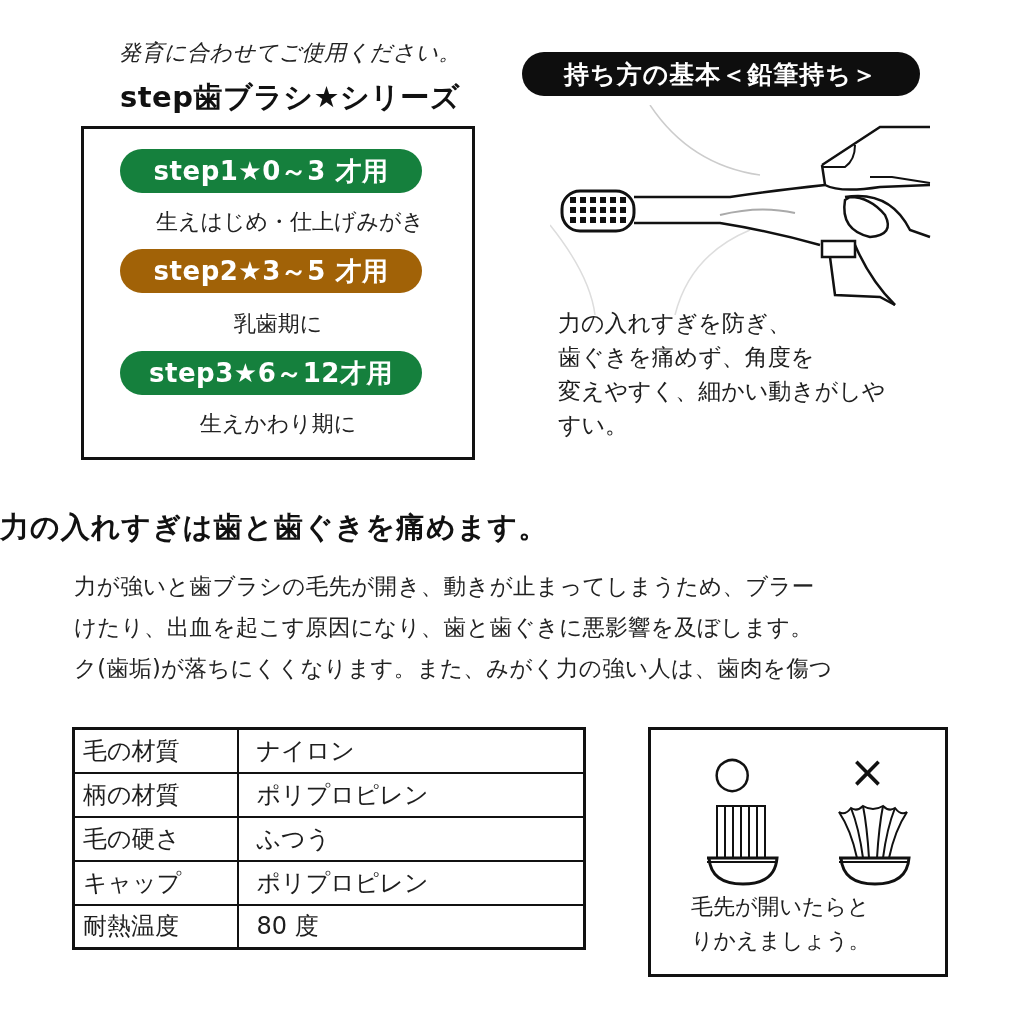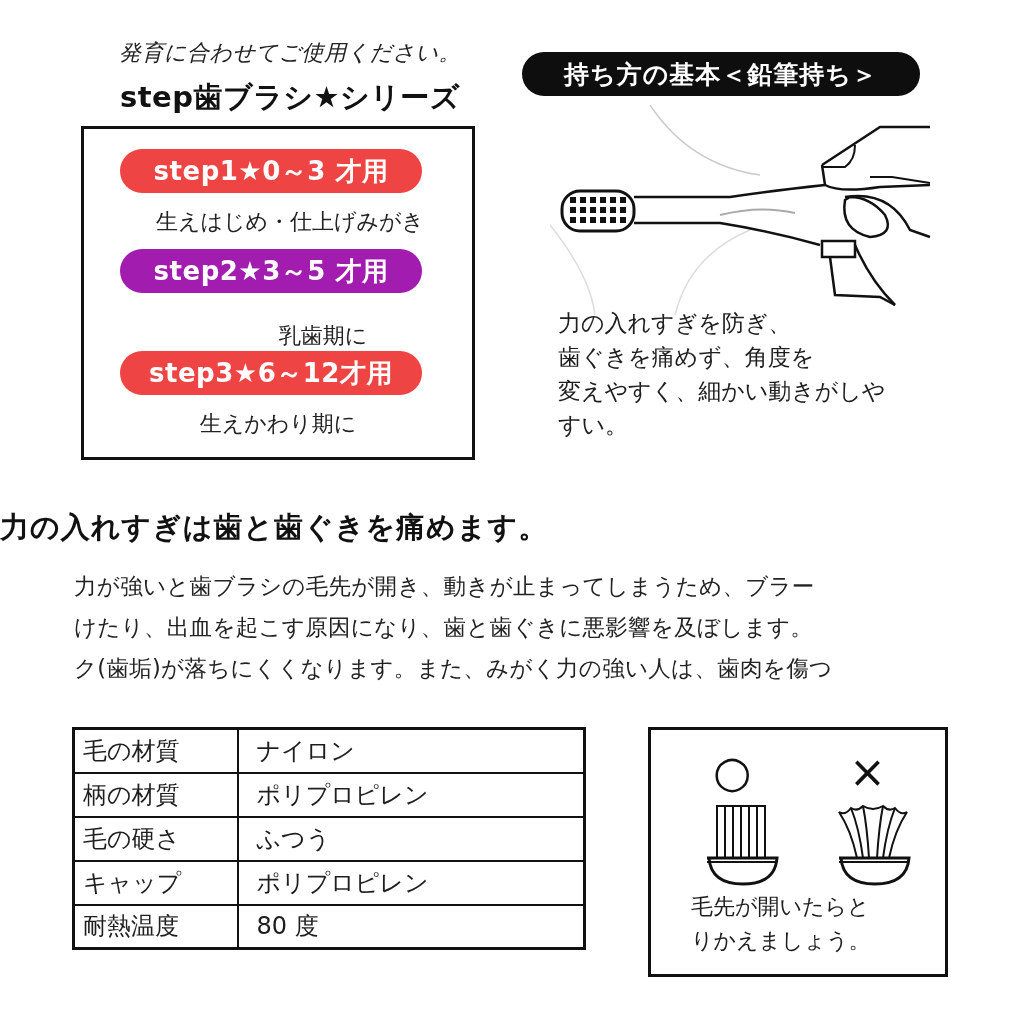--- a/index.html
+++ b/index.html
@@ -10,24 +10,24 @@
   }
   .abs { position: absolute; }
 
   
   .intro { left: 80px; top: 38px; width: 420px; text-align: center; font-size: 22px; letter-spacing: 0.5px; color: #222; font-style: italic; }
   .series-title { left: 80px; top: 78px; width: 420px; text-align: center; font-size: 29px; font-weight: bold; color: #111; letter-spacing: 0.5px; }
 
   .step-box { left: 81px; top: 126px; width: 394px; height: 334px; border: 3px solid #111; box-sizing: border-box; }
   .pill {
     position: absolute; left: 36px; width: 302px; height: 44px; border-radius: 22px;
-    background: #ef4444; color: #fff; font-weight: bold; font-size: 26px;
+    background: #15803d; color: #fff; font-weight: bold; font-size: 26px;
     display: flex; align-items: center; justify-content: center; letter-spacing: 0.5px;
   }
-  .pill.dark { background: #a21caf; }
+  .pill.dark { background: #a16207; }
   .step-note { position: absolute; left: 0; width: 100%; text-align: center; font-size: 22px; color: #222; }
 
   
   .hold-pill {
     left: 522px; top: 52px; width: 398px; height: 44px; border-radius: 22px;
     background: #0e0e0e; color: #fff; font-weight: bold; font-size: 25px;
     display: flex; align-items: center; justify-content: center; letter-spacing: 1px;
   }
   .illus { left: 550px; top: 105px; width: 420px; height: 210px; }
   .hold-text { left: 558px; top: 306px; width: 400px; font-size: 23px; line-height: 34px; color: #1e1e1e; }
@@ -50,21 +50,21 @@
 </head>
 <body>
 
 <div class="abs intro">発育に合わせてご使用ください。</div>
 <div class="abs series-title">step歯ブラシ★シリーズ</div>
 
 <div class="abs step-box">
   <div class="pill" style="top:20px;">step1★0～3 才用</div>
   <div class="step-note" style="top:78px;margin-left:12px;">生えはじめ・仕上げみがき</div>
   <div class="pill dark" style="top:120px;">step2★3～5 才用</div>
-  <div class="step-note" style="top:192px;padding-left:45px;">乳歯期に</div>
+  <div class="step-note" style="top:180px;">乳歯期に</div>
   <div class="pill" style="top:222px;">step3★6～12才用</div>
   <div class="step-note" style="top:280px;">生えかわり期に</div>
 </div>
 
 <div class="abs hold-pill">持ち方の基本＜鉛筆持ち＞</div>
 
 <div class="abs illus">
   <svg width="420" height="210" viewBox="0 0 420 210">
 
     <path d="M100 0 Q140 60 210 70" fill="none" stroke="#ccc" stroke-width="1.5"></path>

